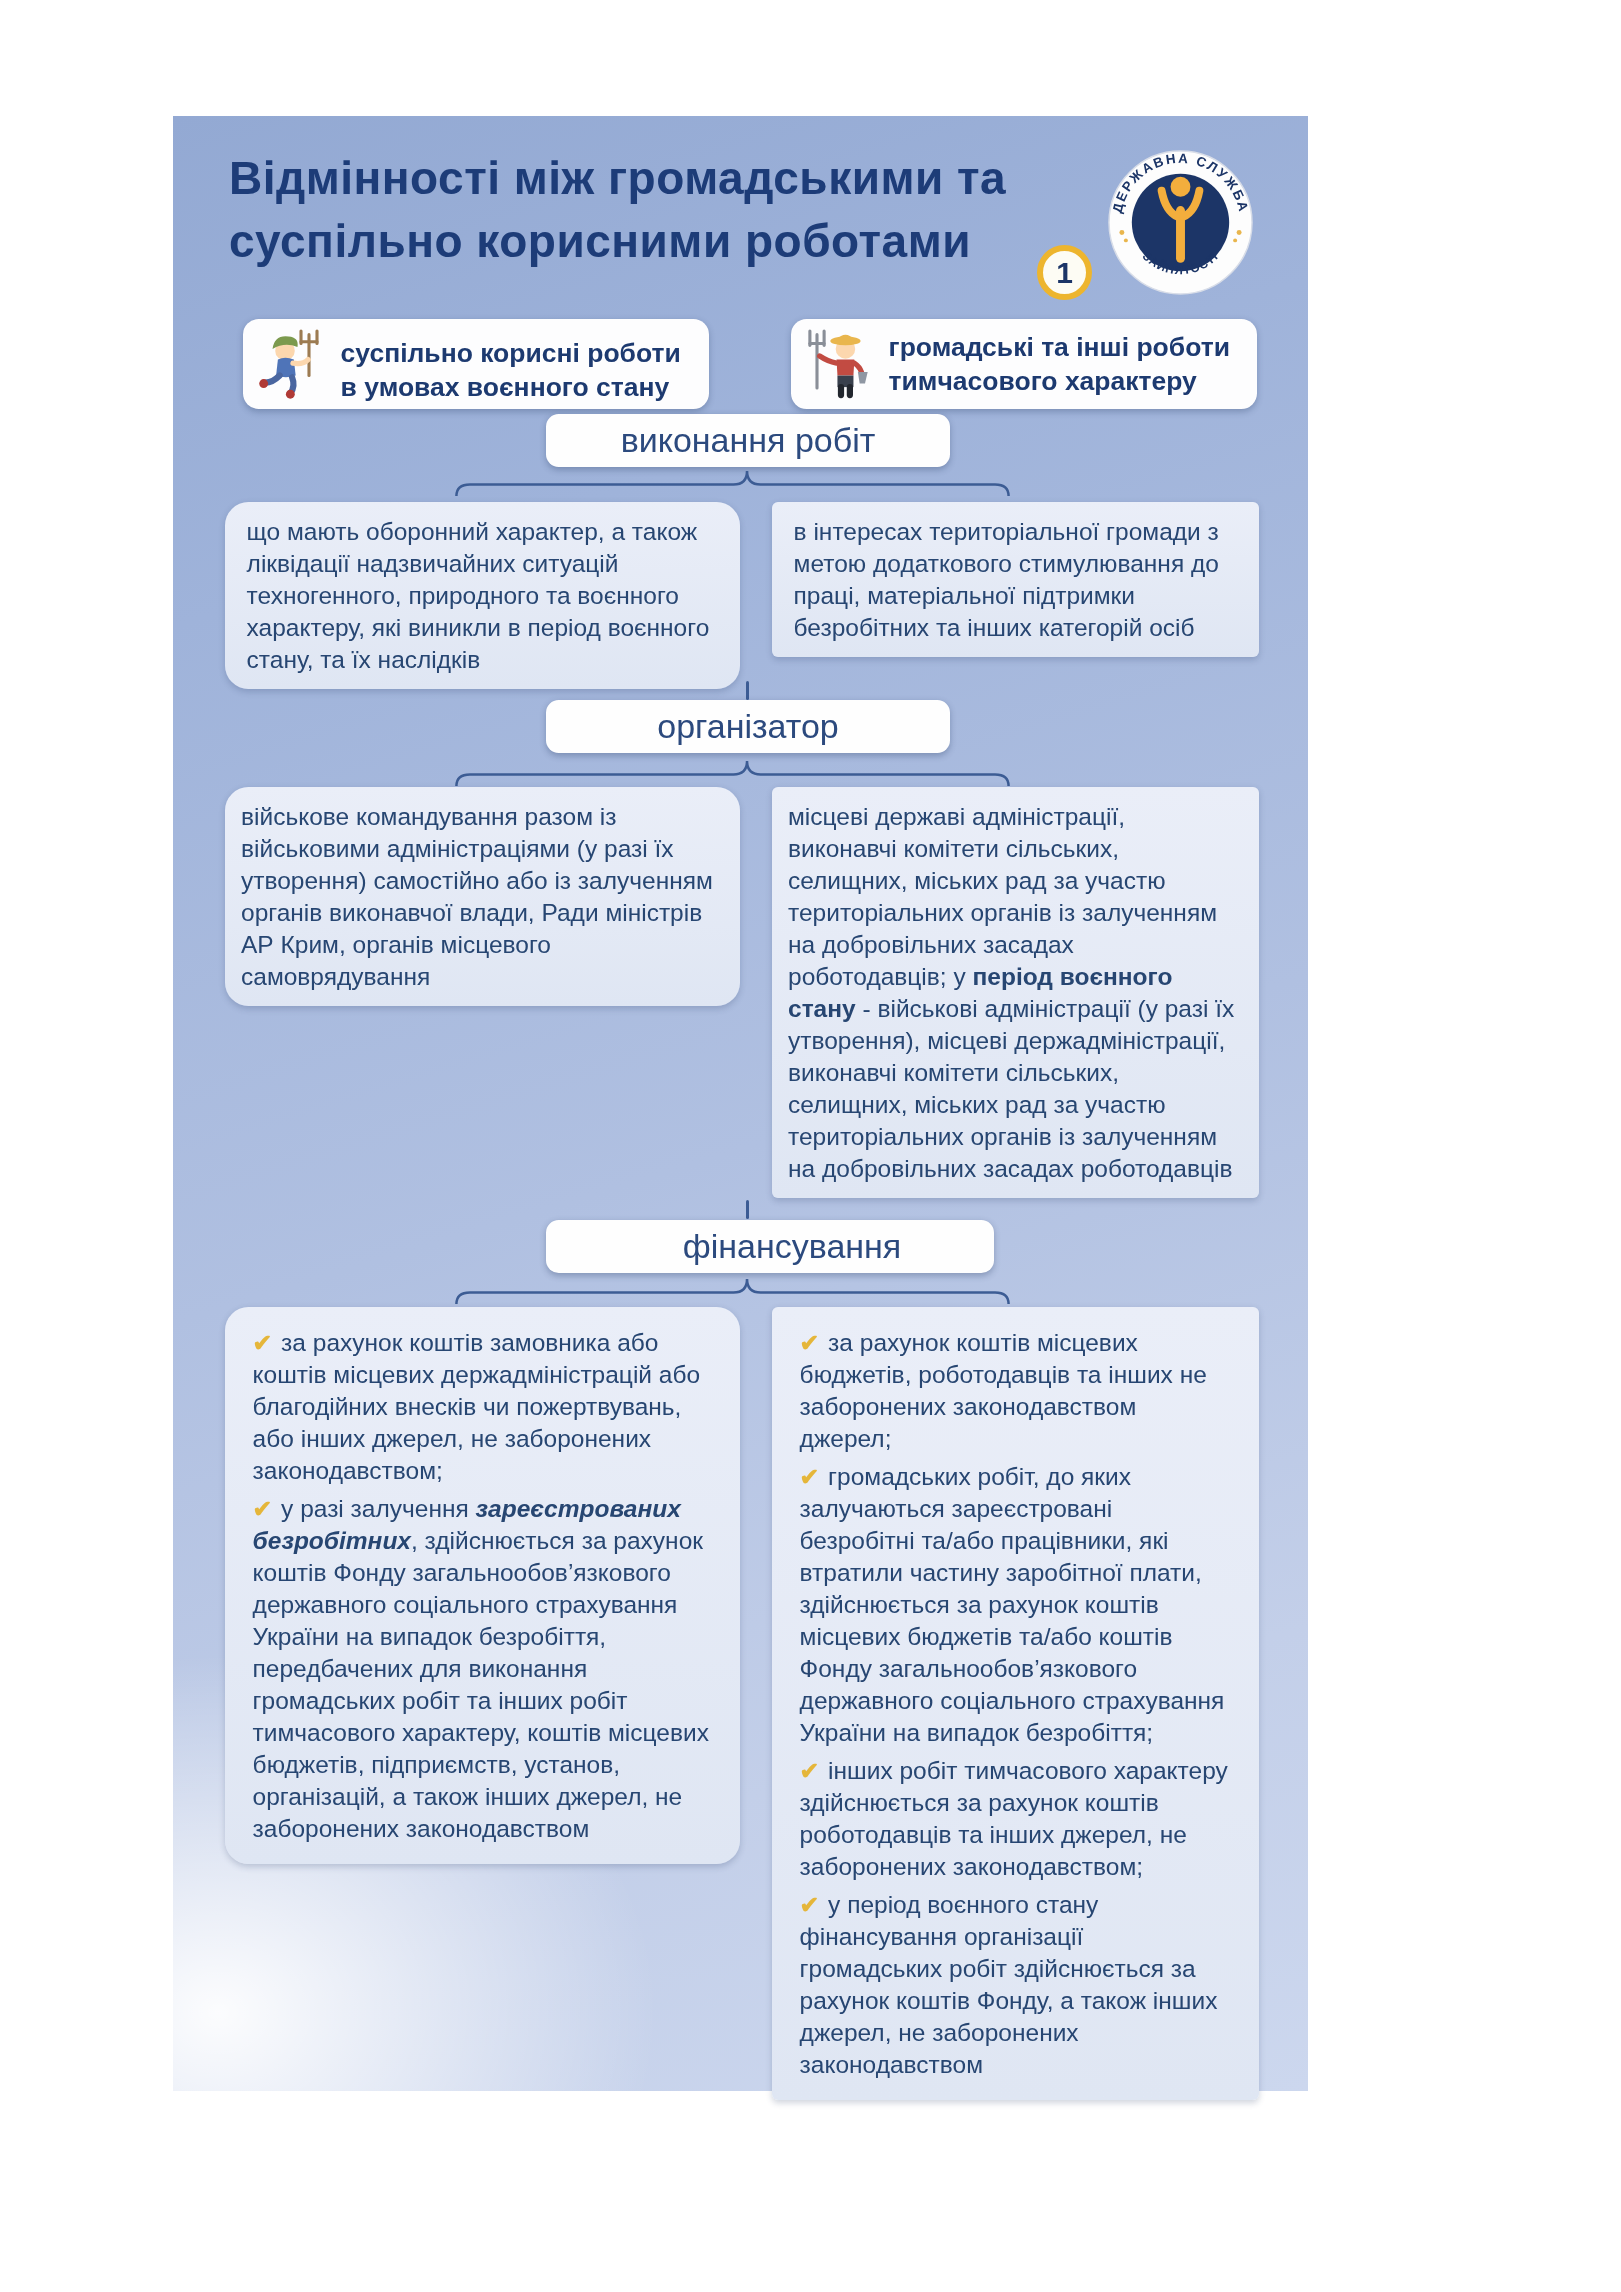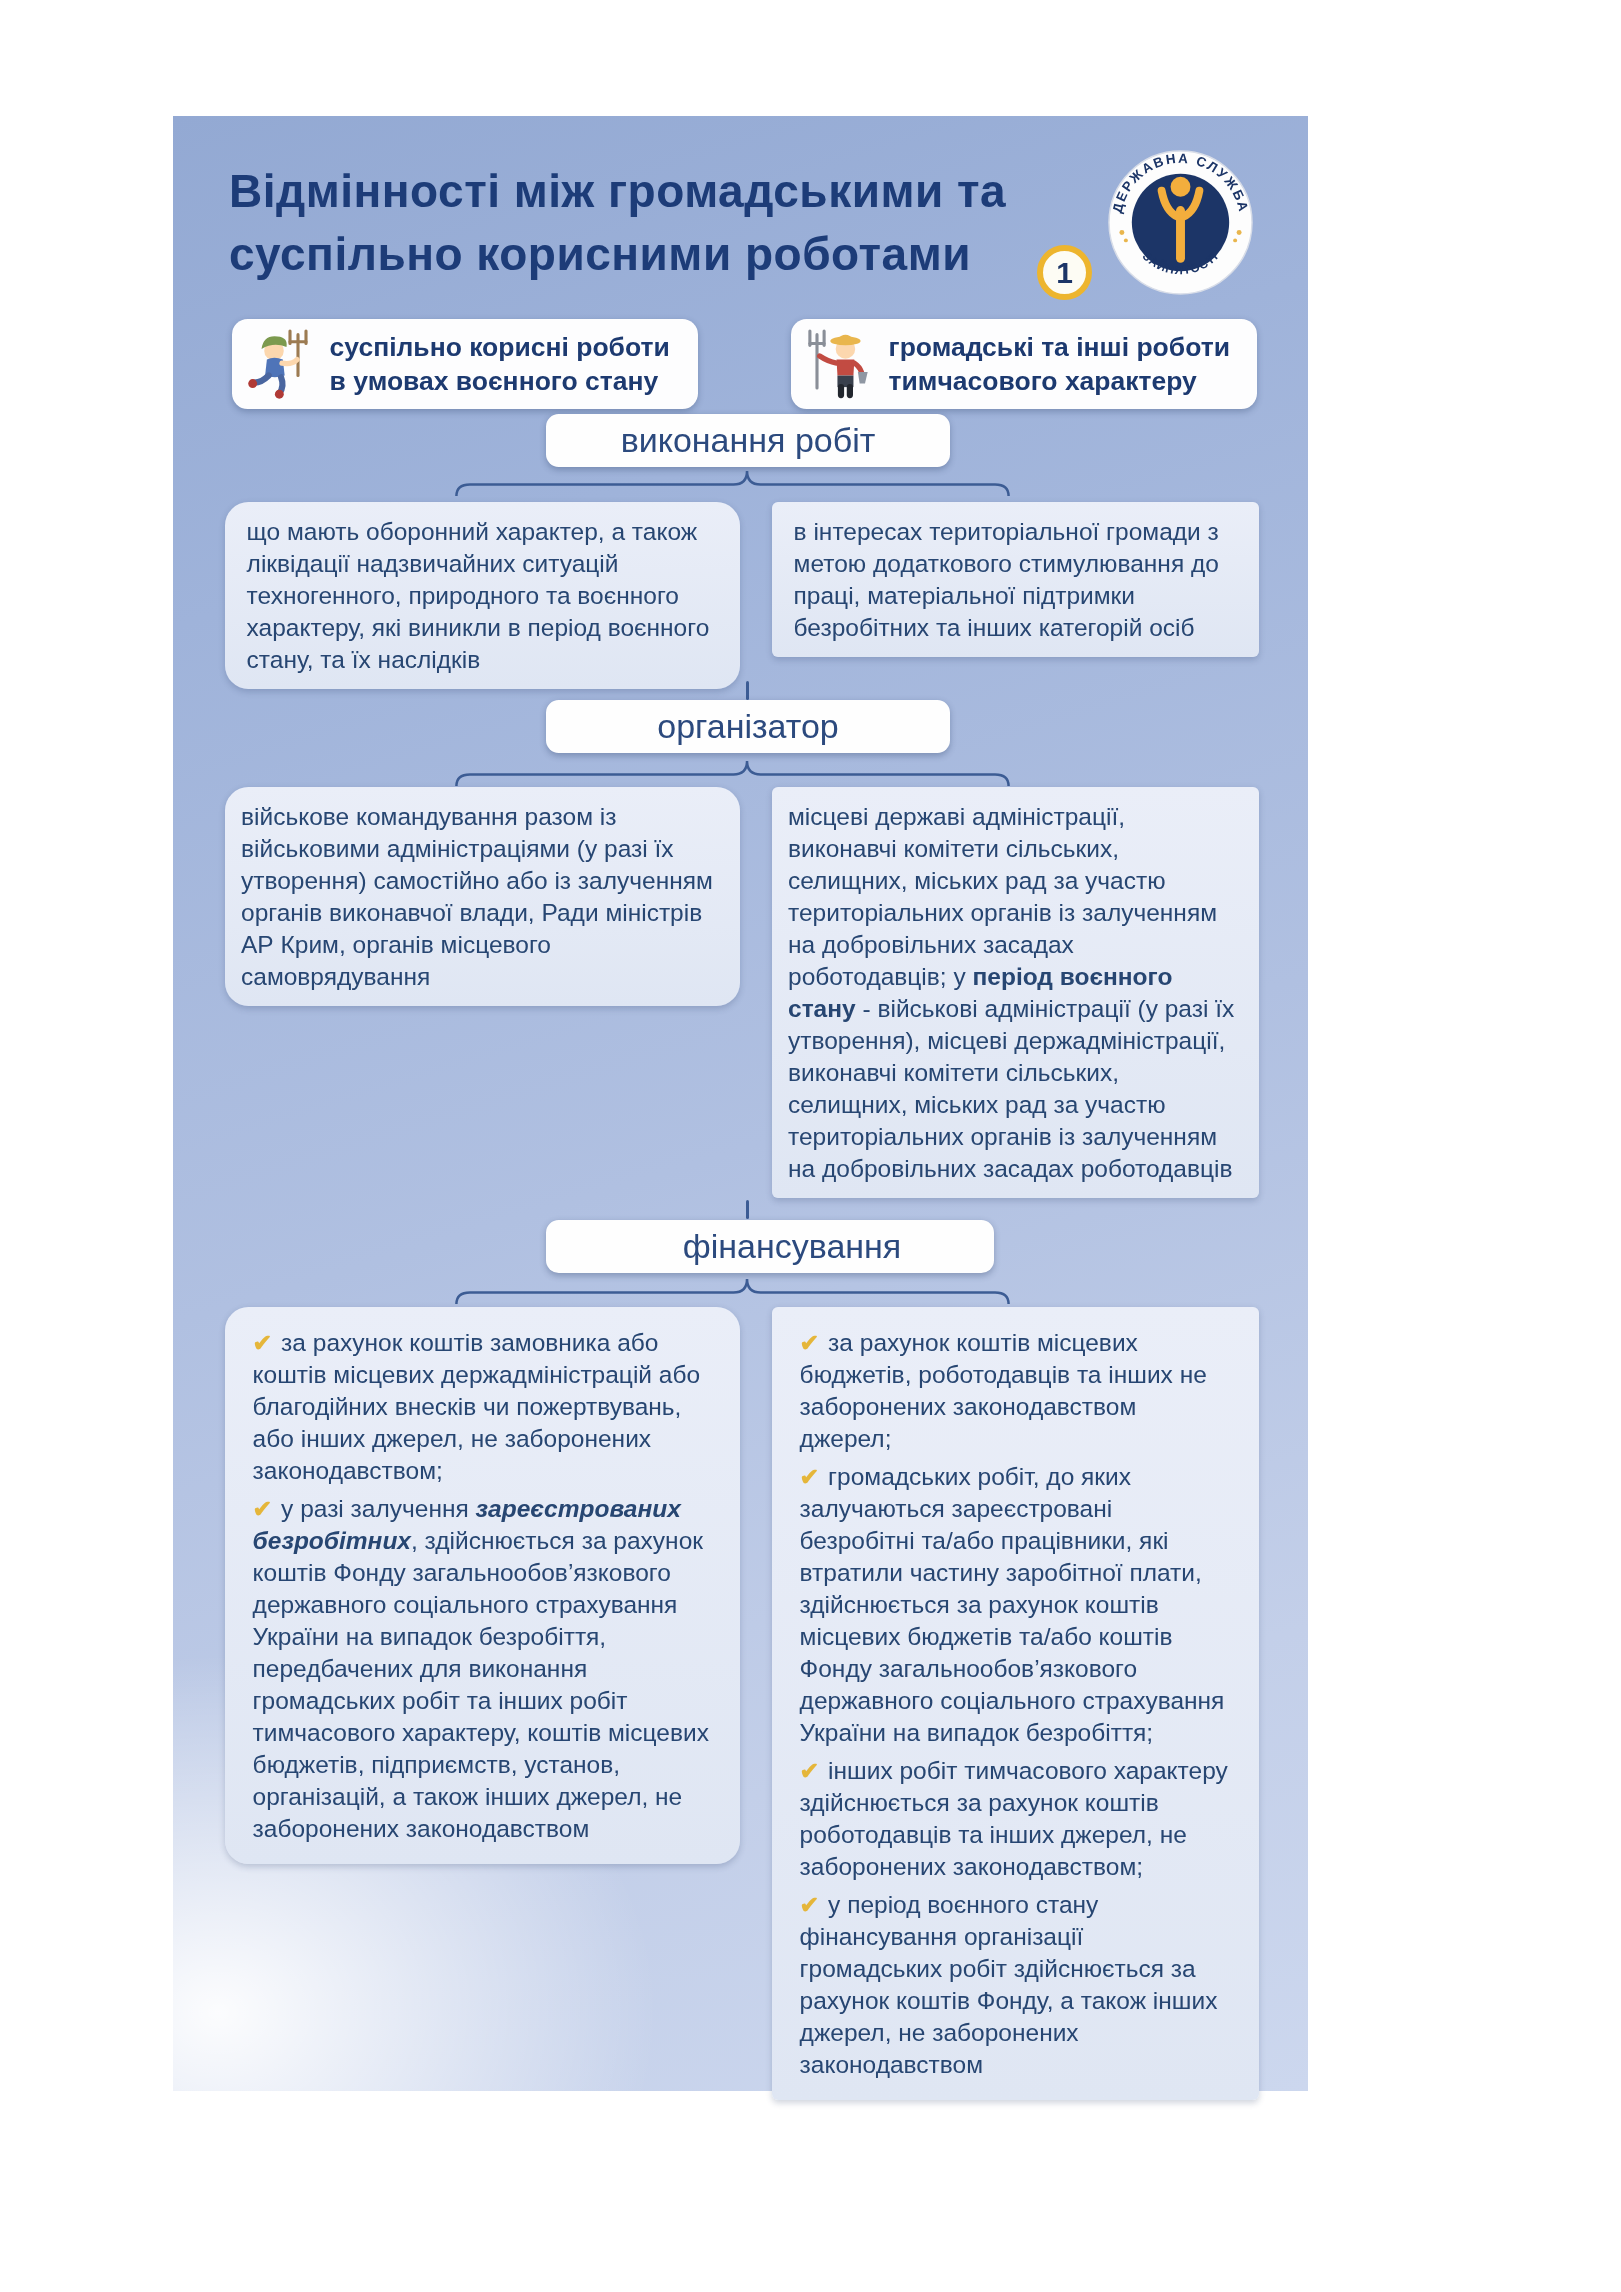--- a/index.html
+++ b/index.html
@@ -7,36 +7,36 @@
     width:1621px;height:2293px;background:#ffffff;position:relative;overflow:hidden;
     font-family:"Liberation Sans",sans-serif;
   }
   .poster{
     position:absolute;left:173px;top:116px;width:1135px;height:1975px;
     background:
       radial-gradient(ellipse 627px 510px at 4% 96%, rgba(255,255,255,.95), rgba(255,255,255,0) 70%),
       linear-gradient(163deg,#93a9d3 0%,#9fb3da 22%,#b0c0e1 52%,#c3cfe9 80%,#ccd7ee 100%);
   }
   .title{
-    position:absolute;left:56px;top:44px;
+    position:absolute;left:56px;top:31px;
     font-size:46px;font-weight:700;color:#1d3c78;line-height:63px;letter-spacing:0.5px;
   }
   .badge{
     position:absolute;left:864px;top:129px;width:55px;height:55px;box-sizing:border-box;
     border-radius:50%;border:6.9px solid #edb52e;background:#fdfcf4;
     color:#1c3567;font-size:30px;font-weight:700;
     display:flex;align-items:center;justify-content:center;
   }
   .logo{position:absolute;left:934px;top:33px;}
   .col-head{
     position:absolute;top:203px;width:466px;min-height:88px;box-sizing:border-box;
     background:#fdfdfe;border-radius:15.7px;box-shadow:0 2.9px 6.9px rgba(30,50,90,.28);
     display:flex;align-items:center;padding:4.9px 9.8px;gap:7.8px;
   }
-  .col-head.left{left:59px;}
+  .col-head.left{left:70px;align-items:flex-end;}
   .col-head.right{left:618px;}
   .col-head .txt{font-size:26.5px;font-weight:700;line-height:34px;color:#1d3a70;}
   .pill{
     position:absolute;left:373px;width:404px;height:53px;
     background:#fefefe;border-radius:12.7px;box-shadow:0 2.9px 6.9px rgba(30,50,90,.30);
     display:flex;align-items:center;justify-content:center;
     font-size:34px;color:#2c4a7e;
   }
   .pill-1{top:298px;} .pill-2{top:584px;} .pill-3{top:1104px;padding-left:44px;}
   .brace{position:absolute;left:278px;}

